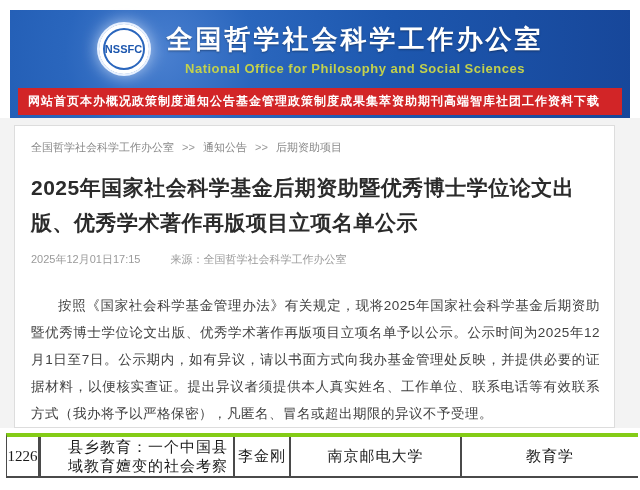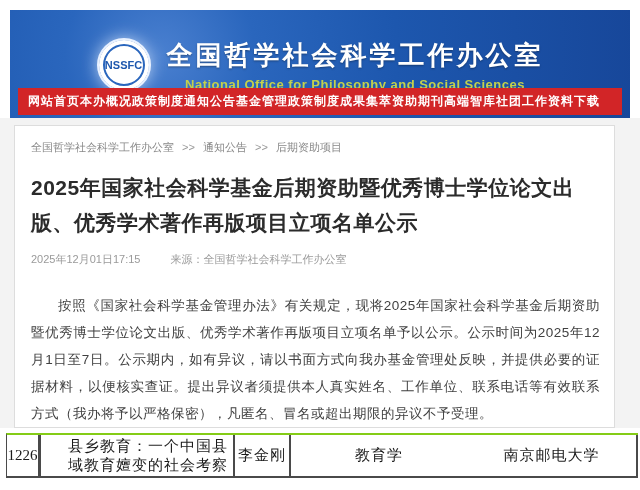--- a/index.html
+++ b/index.html
@@ -6,21 +6,21 @@
   html,body { width:640px; height:490px; }
   body {
     position:relative; overflow:hidden; background:#ffffff;
     font-family:"Liberation Sans","DejaVu Sans",sans-serif;
   }
   
   .banner {
     position:absolute; left:10px; top:10px; width:620px; height:108px;
     background:radial-gradient(circle at 150px 44px, #4a80d0 0%, #2a66bd 20%, #1d57ae 50%, #17479a 100%);
   }
-  .banner-top { position:absolute; left:0; top:16px; width:100%; height:78px;
+  .banner-top { position:absolute; left:0; top:0; width:100%; height:78px;
     display:flex; align-items:center; justify-content:center; gap:16px; }
   .logo {
     width:54px; height:54px; border-radius:50%;
     background:#ffffff; border:2px solid #e8f1ff;
     box-shadow:0 0 16px rgba(220,235,255,.75), inset 0 0 0 4px #ffffff, inset 0 0 0 6px #2a66bd;
     display:flex; align-items:center; justify-content:center;
     color:#1d57ae; font-weight:bold; font-size:11px; letter-spacing:0; cursor:pointer;
   }
   .titles { display:flex; flex-direction:column; align-items:center; }
   .site-title { color:#ffffff; font-size:26px; font-weight:bold; letter-spacing:3px;
@@ -50,21 +50,21 @@
   .article-meta { margin:12px 0 0 16px; font-size:11px; color:#9a9a9a; }
   .article-meta .src { margin-left:27px; }
   .article-body {
     margin:25px 14px 0 16px; font-size:13.5px; line-height:27px;
     color:#404040; letter-spacing:.5px; text-indent:2em; text-align:justify;
   }
   
   .list-table {
     position:absolute; left:6px; top:433px; width:632px; height:45px;
     display:flex; background:#ffffff;
-    border-top:2px solid #84cc16; border-bottom:2px solid #4a4a4a;
+    border-top:4px solid #84cc16; border-bottom:2px solid #4a4a4a;
     border-left:1px solid #4a4a4a;
     font-family:"Liberation Serif","DejaVu Serif",serif; font-size:15px; color:#1a1a1a;
   }
   .cell { display:flex; align-items:center; justify-content:center; border-right:2px solid #4a4a4a; }
   .cell.no    { width:34px;  border-right-width:3px; }
   .cell.title { width:194px; justify-content:flex-start; padding-left:27px; letter-spacing:1px; }
   .cell.person{ width:56px;  letter-spacing:1px; }
   .cell.inst  { width:171px; letter-spacing:1px; }
   .cell.disc  { flex:1; border-right:none; letter-spacing:1px; }
 </style>
@@ -113,15 +113,15 @@
   </div>
 
   <p class="article-body">按照《国家社会科学基金管理办法》有关规定，现将2025年国家社会科学基金后期资助暨优秀博士学位论文出版、优秀学术著作再版项目立项名单予以公示。公示时间为2025年12月1日至7日。公示期内，如有异议，请以书面方式向我办基金管理处反映，并提供必要的证据材料，以便核实查证。提出异议者须提供本人真实姓名、工作单位、联系电话等有效联系方式（我办将予以严格保密），凡匿名、冒名或超出期限的异议不予受理。</p>
 
 </div>
 
 <div class="list-table">
   <div class="cell no">1226</div>
   <div class="cell title">县乡教育：一个中国县域教育嬗变的社会考察</div>
   <div class="cell person">李金刚</div>
+  <div class="cell inst">南京邮电大学</div>
   <div class="cell disc">教育学</div>
-  <div class="cell inst">南京邮电大学</div>
 </div>
 
 </body></html>

